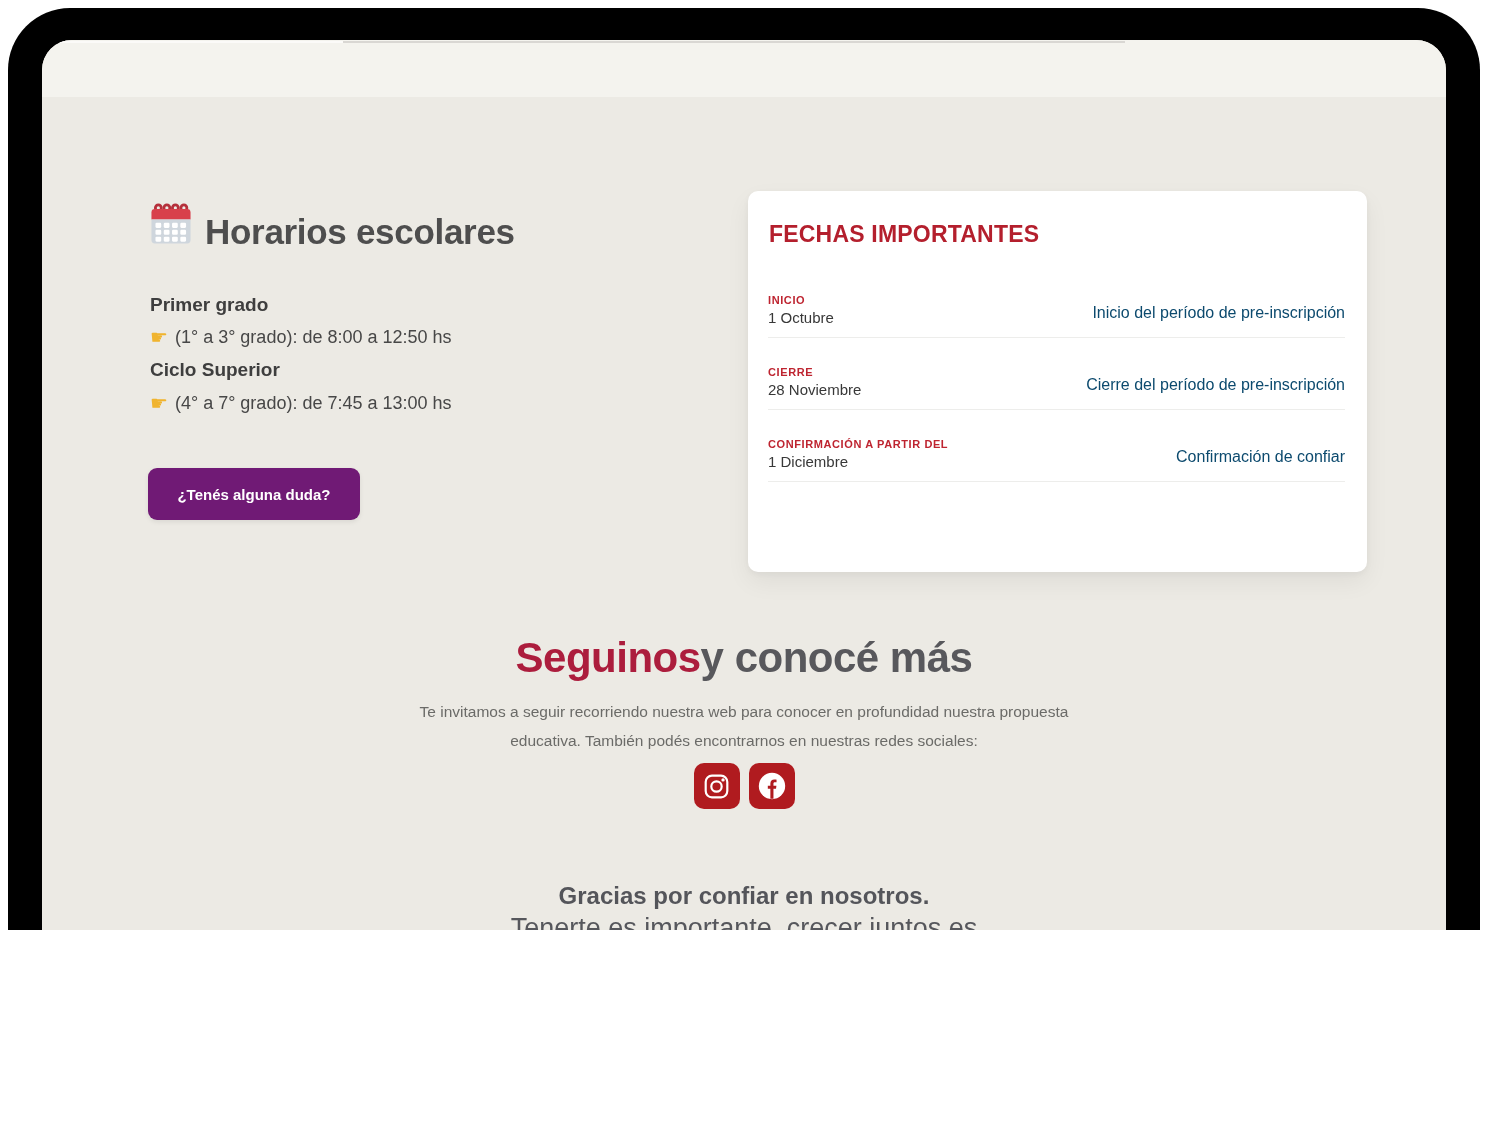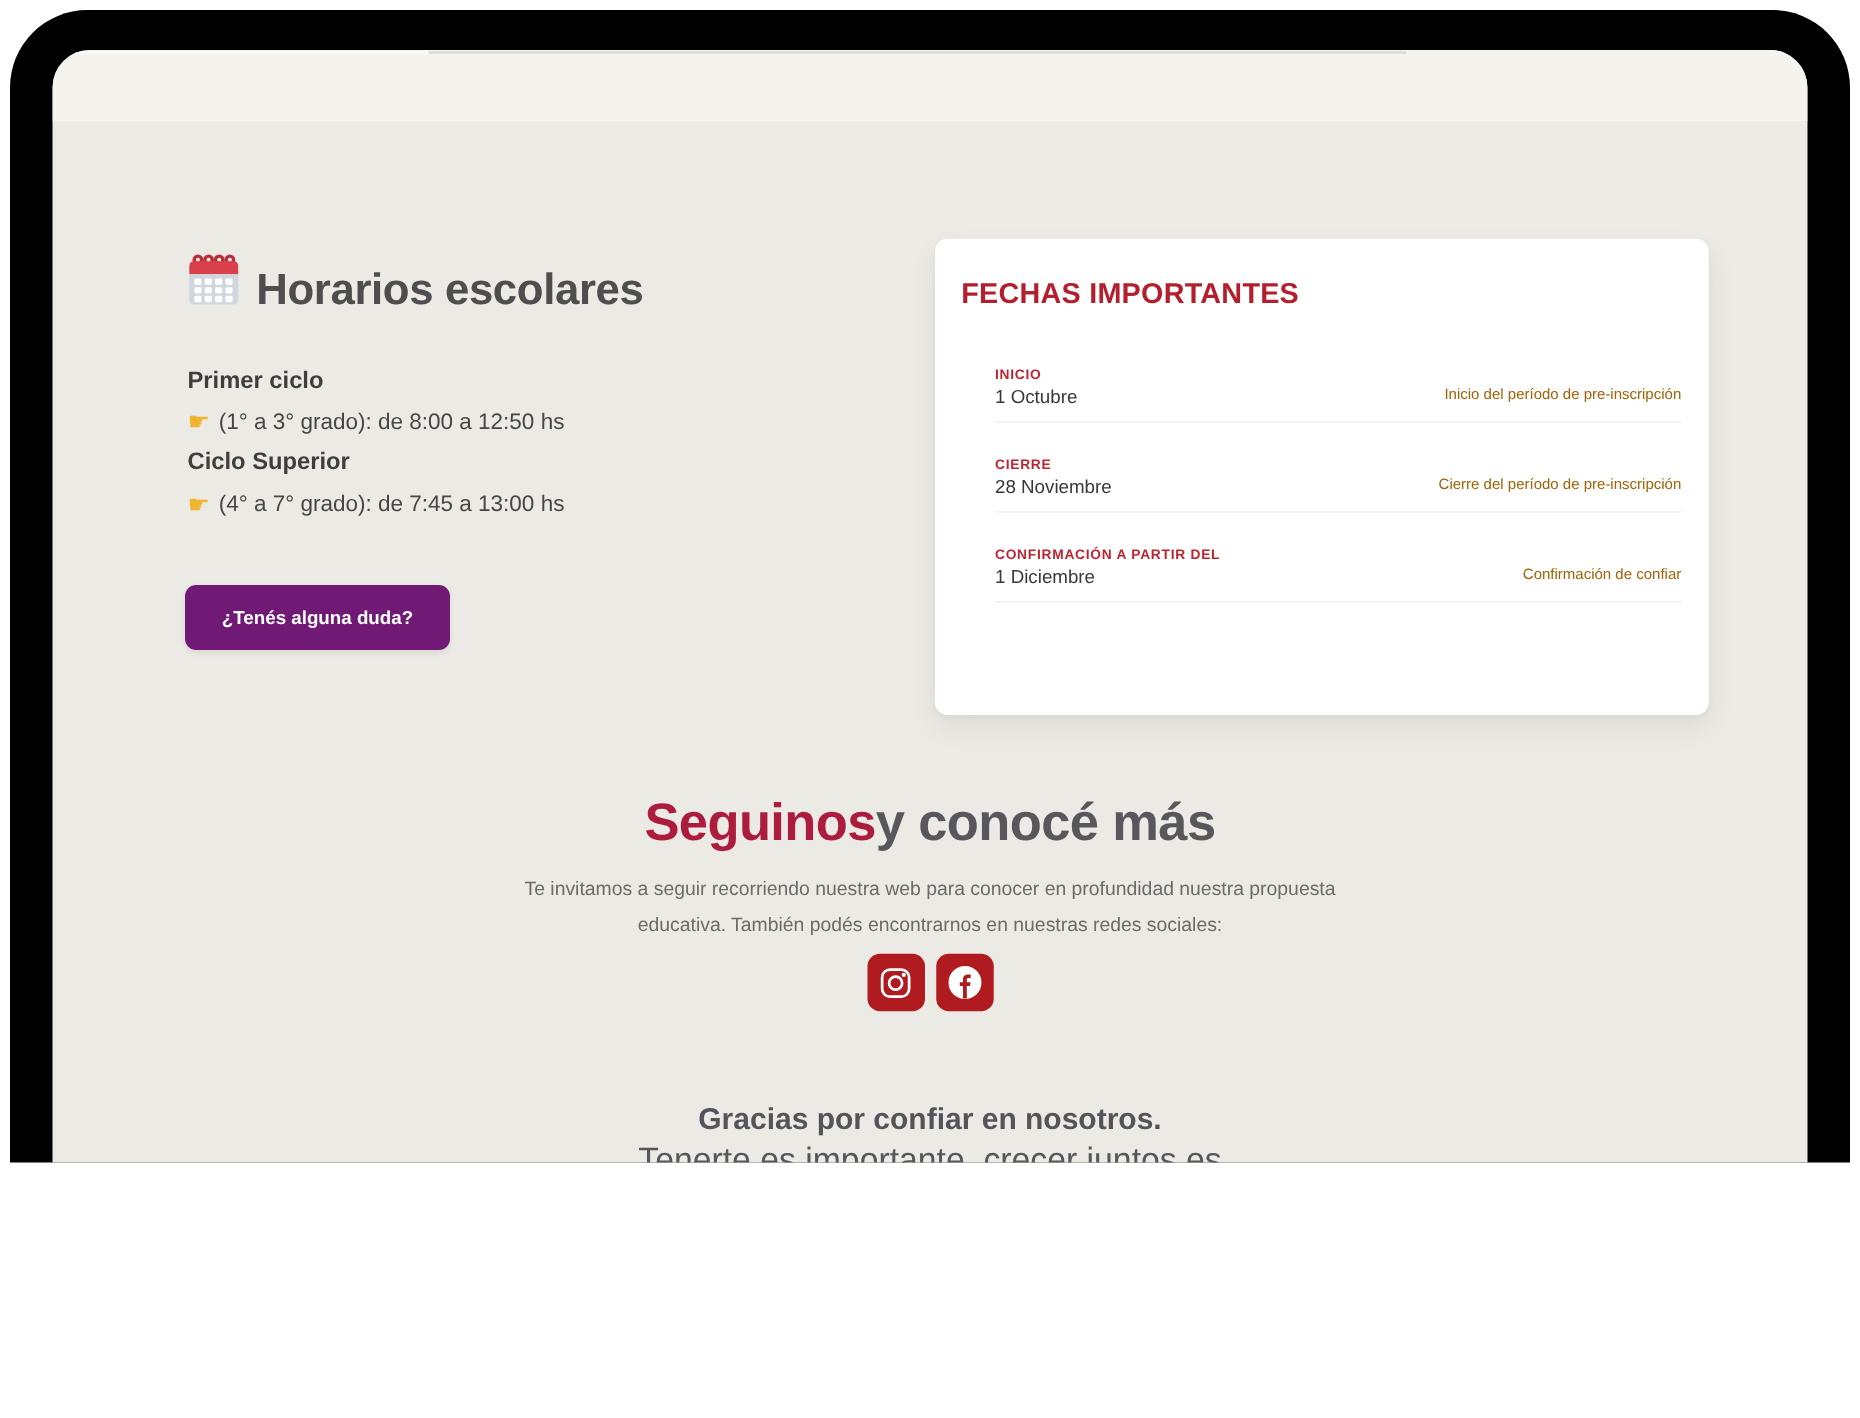--- a/index.html
+++ b/index.html
@@ -33,26 +33,26 @@
                 box-shadow:0 2px 5px rgba(0,0,0,0.08); }
 
   
   .card { position:absolute; left:706px; top:151px; width:619px; height:381px;
           background:#ffffff; border-radius:10px;
           box-shadow:0 10px 24px rgba(0,0,0,0.06), 0 2px 6px rgba(0,0,0,0.04); }
   .card-title { position:absolute; left:21px; top:30px; font-size:23px; font-weight:700;
                 color:#b41f2d; letter-spacing:0.2px; }
   .rows { position:absolute; left:20px; right:22px; top:86px; }
   .card-row { display:flex; justify-content:space-between; align-items:flex-end;
-              border-bottom:1px solid #ededeb; padding:28px 0 11px;margin-left:28px; }
+              border-bottom:1px solid #ededeb; padding:28px 0 11px; }
   .card-row.first { padding-top:17px; }
   .row-left { display:flex; flex-direction:column; }
   .row-label { font-size:11px; font-weight:700; color:#be2430; letter-spacing:0.6px; }
   .row-date { font-size:15px; color:#383838; margin-top:3px; }
-  .row-desc { font-size:12px; color:#a16207; margin-bottom:4px; }
+  .row-desc { font-size:16px; color:#0c4a6e; margin-bottom:4px; }
 
   
   .follow-heading { position:absolute; left:0; top:594px; width:100%; text-align:center;
                     font-size:42px; font-weight:700; letter-spacing:-0.5px; }
   .follow-heading .accent { color:#ac1d3d; }
   .follow-heading .rest { color:#58585c; }
   .follow-body { position:absolute; left:50%; transform:translateX(-50%); top:657px;
                  width:714px; text-align:center; font-size:15.5px; line-height:29px; color:#6b6b68; }
   .social-row { position:absolute; left:0; top:723px; width:100%;
                 display:flex; justify-content:center; gap:9px; }
@@ -95,21 +95,21 @@
         <rect x="20.9" y="25" width="5" height="4.4" rx="1"></rect>
           <rect x="28.1" y="25" width="5" height="4.4" rx="1"></rect>
         <rect x="6.5" y="31" width="5" height="4.4" rx="1"></rect>
           <rect x="13.7" y="31" width="5" height="4.4" rx="1"></rect>
         <rect x="20.9" y="31" width="5" height="4.4" rx="1"></rect>
           <rect x="28.1" y="31" width="5" height="4.4" rx="1"></rect>
       </g>
     </svg>
     <h1 class="h1">Horarios escolares</h1>
 
-    <div class="group-name g1n">Primer ciclo</div>
+    <div class="group-name g1n">Primer grado</div>
     <div class="group-detail g1d">
       <span class="pointer">☛</span><span>(1° a 3° grado): de 8:00 a 12:50 hs</span>
     </div>
     <div class="group-name g2n">Ciclo Superior</div>
     <div class="group-detail g2d">
       <span class="pointer">☛</span><span>(4° a 7° grado): de 7:45 a 13:00 hs</span>
     </div>
 
     <button class="cta-button">¿Tenés alguna duda?</button>
 

